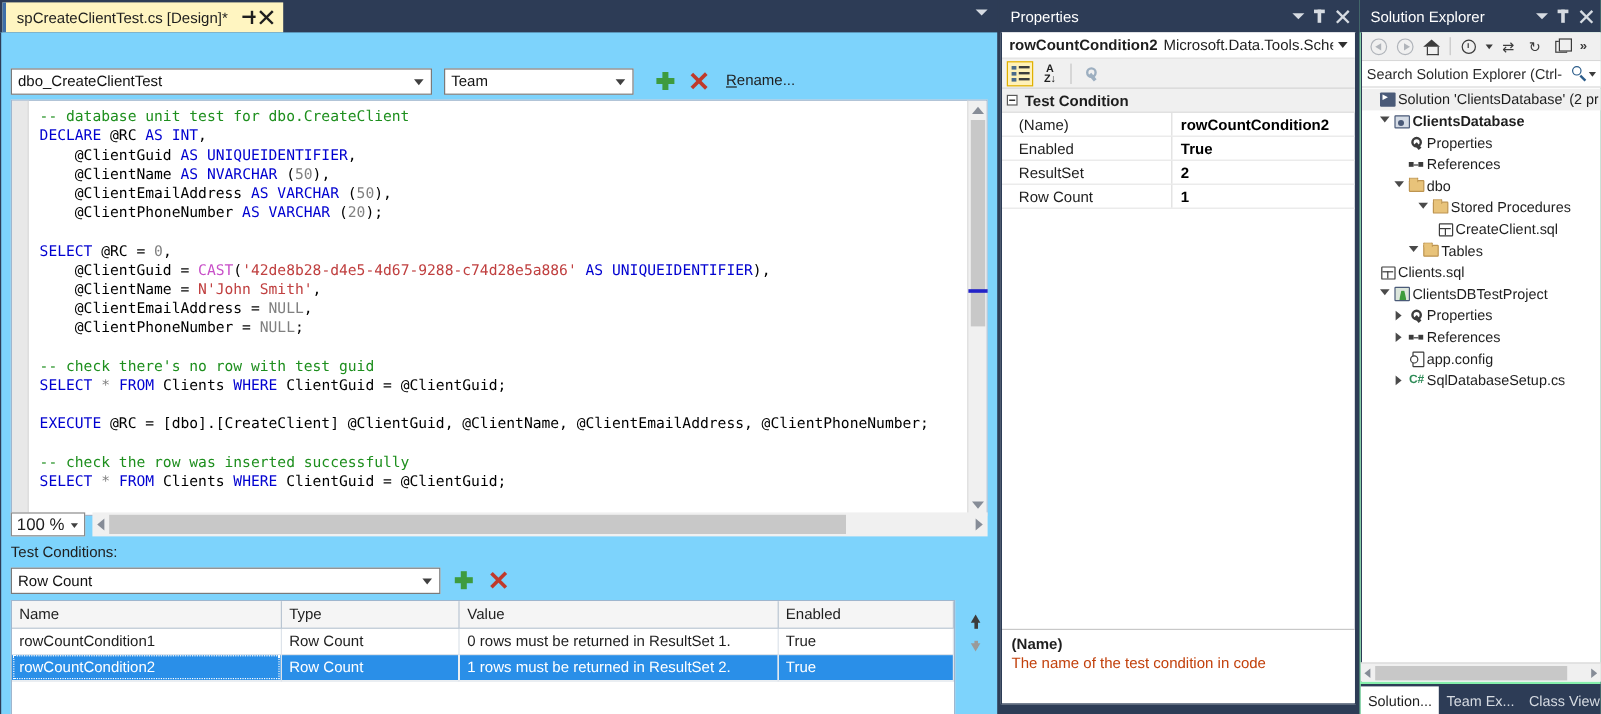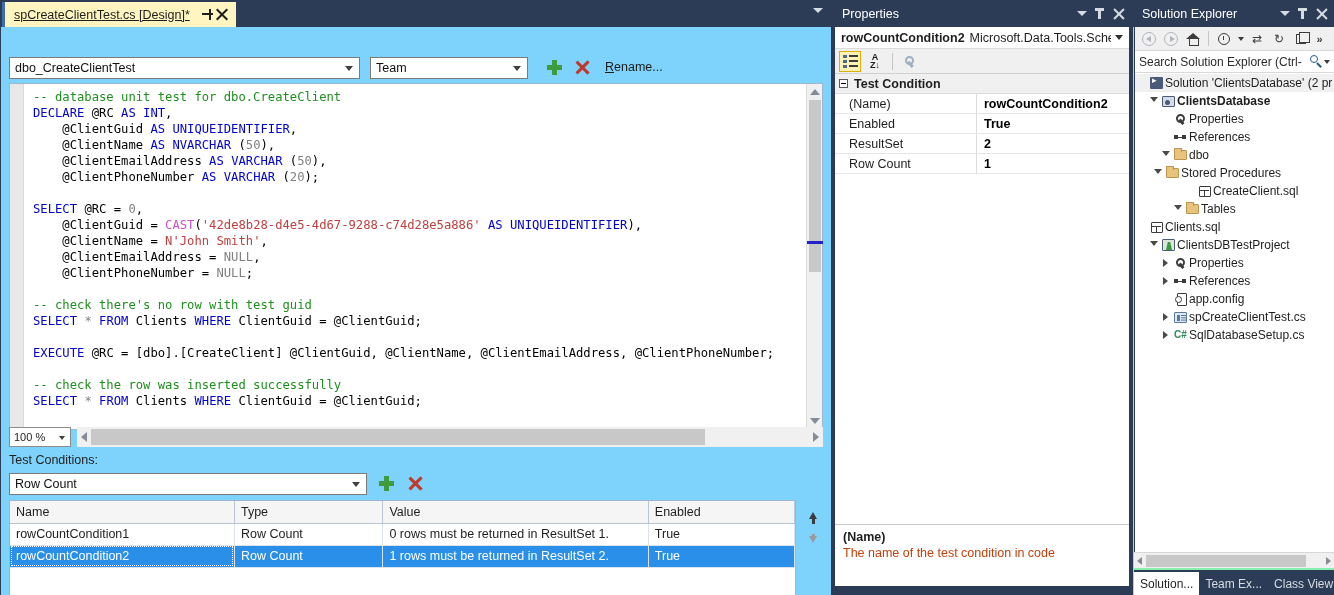--- a/index.html
+++ b/index.html
@@ -24,21 +24,21 @@
     position: absolute; left: 0; top: 0; width: 831px; height: 27px;
     background: #2D3C56;
   }
   .doc-tab {
     position: absolute; left: 2px; top: 2px; height: 25px;
     background: #FFF5C1; border: none;
     display: flex; align-items: center; padding: 0 7px 0 9px;
     color: #1E1E1E; font-size: 12.5px; white-space: nowrap;
     border-left: 3px solid #3F6FA8;
   }
-  .doc-tab .tab-title { margin-right: 9px; text-decoration: underline; }
+  .doc-tab .tab-title { margin-right: 9px; }
   .pin-icon, .tabclose-icon {
     width: 13px; height: 13px; position: relative; cursor: pointer;
     display: inline-block; margin-left: 2px;
   }
   .tabstrip-chevron {
     position: absolute; right: 8px; top: 8px; width: 0; height: 0;
     border-left: 5px solid transparent; border-right: 5px solid transparent;
     border-top: 5px solid #D6DBE2;
   }
 
@@ -121,21 +121,21 @@
   }
   .vscroll .marker {
     position: absolute; left: 0; top: 157px; width: 16px; height: 3px;
     background: #2222C8;
   }
 
   
   .zoom-row { position: absolute; left: 8px; top: 400px; width: 814px; height: 20px; }
   #zoom-combo {
     position: absolute; left: 0; top: 0; width: 62px; height: 20px;
-    border: 1px solid #8C8C8C; background: #FFFFFF; font-size: 11px;
+    border: 1px solid #8C8C8C; background: #FFFFFF; font-size: 14px;
     display: flex; align-items: center; padding-left: 4px; cursor: pointer;
   }
   #zoom-combo .cb-arrow {
     position: absolute; right: 5px; top: 8px; width: 0; height: 0;
     border-left: 3.5px solid transparent; border-right: 3.5px solid transparent;
     border-top: 4px solid #404040;
   }
   .hscroll {
     position: absolute; left: 68px; top: 0; right: 0; height: 20px;
     background: #F0F0F0;
@@ -662,21 +662,21 @@
           </div>
           <div class="se-node" style="padding-left: 24px;">
             <span class="twisty open">
               <i></i>
             </span>
             <span class="ico">
               <span class="folder-ico"></span>
             </span>
             <span class="lbl">dbo</span>
           </div>
-          <div class="se-node" style="padding-left: 16px;">
+          <div class="se-node" style="padding-left: 44px;">
             <span class="twisty open">
               <i></i>
             </span>
             <span class="ico">
               <span class="folder-ico"></span>
             </span>
             <span class="lbl">Stored Procedures</span>
           </div>
           <div class="se-node" style="padding-left: 48px;">
             <span class="twisty empty">
@@ -735,29 +735,20 @@
             <span class="lbl">References</span>
           </div>
           <div class="se-node" style="padding-left: 24px;">
             <span class="twisty empty">
               <i></i>
             </span>
             <span class="ico">
               <span class="cfg-ico"></span>
             </span>
             <span class="lbl">app.config</span>
-          </div>
-          <div class="se-node" style="padding-left: 24px;">
-            <span class="twisty ">
-              <i></i>
-            </span>
-            <span class="ico">
-              <span class="cls-ico"></span>
-            </span>
-            <span class="lbl">spCreateClientTest.cs</span>
           </div>
           <div class="se-node" style="padding-left: 24px;">
             <span class="twisty ">
               <i></i>
             </span>
             <span class="ico">
               <span class="cs-ico">C#</span>
             </span>
             <span class="lbl">SqlDatabaseSetup.cs</span>
           </div>

